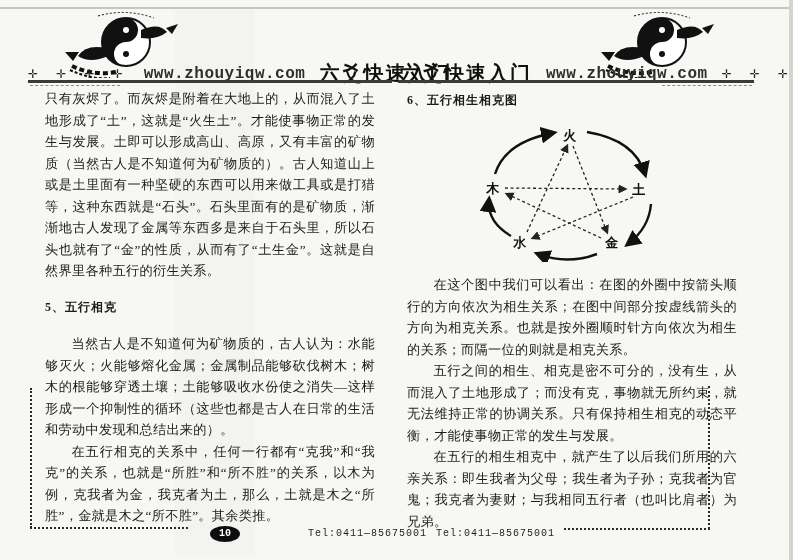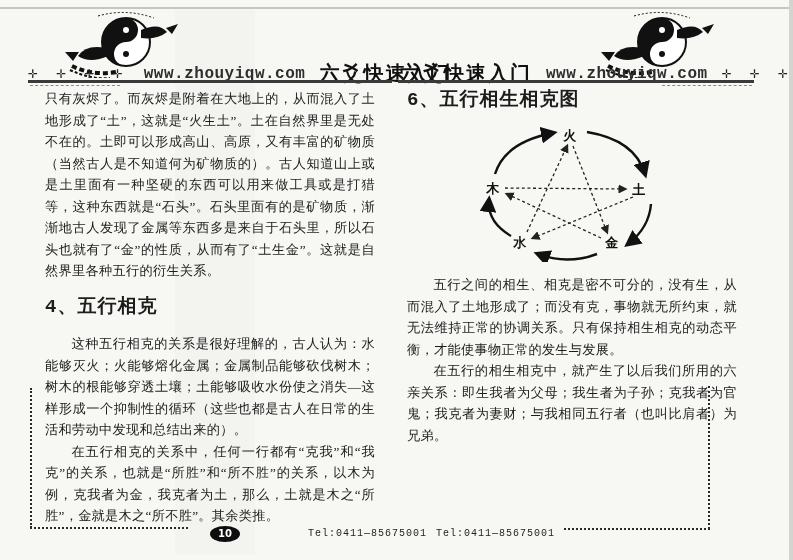--- a/index.html
+++ b/index.html
@@ -33,32 +33,32 @@
   .page-left .logo{left:18px;}
   .page-right .logo{right:14px;}
 
   
   .textblock{position:absolute;top:78px;width:330px;font-size:13.2px;line-height:21.5px;text-align:justify;letter-spacing:.3px;}
   .page-left .textblock{left:17px;}
   .page-right .textblock{left:9px;}
   .textblock p{margin:0;text-indent:2em;}
   p.no-indent{text-indent:0;}
   p.gap-top{margin-top:15px;}
-  .section-heading{font-family:Liberation Mono, monospace;font-weight:bold;font-size:19px;letter-spacing:1px;margin:15px 0 9px 0;}
+  .section-heading{font-family:Liberation Serif, serif;font-weight:bold;font-size:12px;letter-spacing:1px;margin:15px 0 9px 0;}
   .page-right .section-heading{margin:2px 0 6px 0;}
 
   
   .diagram-wrap{width:330px;height:142px;margin:2px 0 6px 0;}
   .diagram-label{font-family:"DejaVu Sans",sans-serif;font-size:13px;font-weight:bold;fill:#111;}
 
   
   .pageno{position:absolute;top:516px;width:30px;height:16px;background:#0d0d0d;border-radius:50%;
     color:#fff;font-family:"DejaVu Sans",sans-serif;font-size:10px;font-weight:bold;
     text-align:center;line-height:16px;letter-spacing:0;}
-  .page-left .pageno{left:182px;}
+  .page-left .pageno{left:182px;font-family:Liberation Mono, monospace;}
   .page-right .pageno{left:126px;margin-top:44px;}
   .tel{position:absolute;top:518px;font-family:"Liberation Mono",monospace;font-size:10px;color:#232323;letter-spacing:1px;white-space:nowrap;margin-left:32px;}
   .page-left .tel{left:248px;}
   .page-right .tel{left:6px;}
 
   
   .dot-v{position:absolute;width:0;border-left:2px dotted #2a2a2a;}
   .dot-h{position:absolute;height:0;border-top:2px dotted #2a2a2a;}
   .dv-left{left:30px;top:388px;height:140px;}
   .dh-left{left:30px;top:527px;width:158px;}
@@ -91,23 +91,23 @@
   </svg>
 
   <div class="hdr-row">
     <span class="hdr-crosses">✛ ✛ ✛ ✛</span>
     <span class="hdr-url">www.zhouyiqw.com</span>
     <span class="hdr-title">六爻快速入门</span>
   </div>
   <div class="hdr-rule"></div>
 
   <div class="textblock">
-    <p class="no-indent">只有灰烬了。而灰烬是附着在大地上的，从而混入了土地形成了“土”，这就是“火生土”。土在自然界里是无处不在的。土即可以形成高山、高原，又有丰富的矿物质（当然古人是不知道何为矿物质的）。古人知道山上或是土里面有一种坚硬的东西可以用来做工具或是打猎等，这种东西就是“石头”。石头里面有的是矿物质，渐渐地古人发现了金属等东西多是来自于石头里，所以石头也就有了“金”的性质，从而有了“土生金”。这就是自然界里各种五行的衍生关系。</p>
-    <div class="section-heading">4、五行相克</div>
-    <p class="gap-top">这种五行相克的关系是很好理解的，古人认为：水能够灭火；火能够熔化金属；金属制品能够砍伐树木；树木的根能够穿透土壤；土能够吸收水份使之消失—这样形成一个抑制性的循环（这些也都是古人在日常的生活和劳动中发现和总结出来的）。</p>
+    <p class="no-indent">只有灰烬了。而灰烬是附着在大地上的，从而混入了土地形成了“土”，这就是“火生土”。才能使事物正常的发生与发展。土即可以形成高山、高原，又有丰富的矿物质（当然古人是不知道何为矿物质的）。古人知道山上或是土里面有一种坚硬的东西可以用来做工具或是打猎等，这种东西就是“石头”。石头里面有的是矿物质，渐渐地古人发现了金属等东西多是来自于石头里，所以石头也就有了“金”的性质，从而有了“土生金”。这就是自然界里各种五行的衍生关系。</p>
+    <div class="section-heading">5、五行相克</div>
+    <p class="gap-top">当然古人是不知道何为矿物质的，古人认为：水能够灭火；火能够熔化金属；金属制品能够砍伐树木；树木的根能够穿透土壤；土能够吸收水份使之消失—这样形成一个抑制性的循环（这些也都是古人在日常的生活和劳动中发现和总结出来的）。</p>
     <p>在五行相克的关系中，任何一行都有“克我”和“我克”的关系，也就是“所胜”和“所不胜”的关系，以木为例，克我者为金，我克者为土，那么，土就是木之“所胜”，金就是木之“所不胜”。其余类推。</p>
   </div>
 
   <div class="pageno">10</div>
   <div class="tel">Tel:0411—85675001</div>
 </div>
 
 <div class="page page-right">
 
   <svg class="logo" viewBox="0 0 158 68">
@@ -162,20 +162,21 @@
         <path d="M226 77 L126 118" marker-end="url(#arrThin)"></path>
       </g>
 
       <text class="diagram-label" x="163" y="20" text-anchor="middle">火</text>
       <text class="diagram-label" x="232" y="74" text-anchor="middle">土</text>
       <text class="diagram-label" x="205" y="127" text-anchor="middle">金</text>
       <text class="diagram-label" x="113" y="127" text-anchor="middle">水</text>
       <text class="diagram-label" x="86" y="73" text-anchor="middle">木</text>
     </svg>
 
+    <p>在这个图中我们可以看出：在图的外圈中按箭头顺行的方向依次为相生关系；在图中间部分按虚线箭头的方向为相克关系。也就是按外圈顺时针方向依次为相生的关系；而隔一位的则就是相克关系。</p>
     <p>五行之间的相生、相克是密不可分的，没有生，从而混入了土地形成了；而没有克，事物就无所约束，就无法维持正常的协调关系。只有保持相生相克的动态平衡，才能使事物正常的发生与发展。</p>
     <p>在五行的相生相克中，就产生了以后我们所用的六亲关系：即生我者为父母；我生者为子孙；克我者为官鬼；我克者为妻财；与我相同五行者（也叫比肩者）为兄弟。</p>
   </div>
 
   <div class="tel">Tel:0411—85675001</div>
   <div class="pageno">11</div>
 </div>
 
 <div class="dot-v dv-left"></div>
 <div class="dot-h dh-left"></div>

